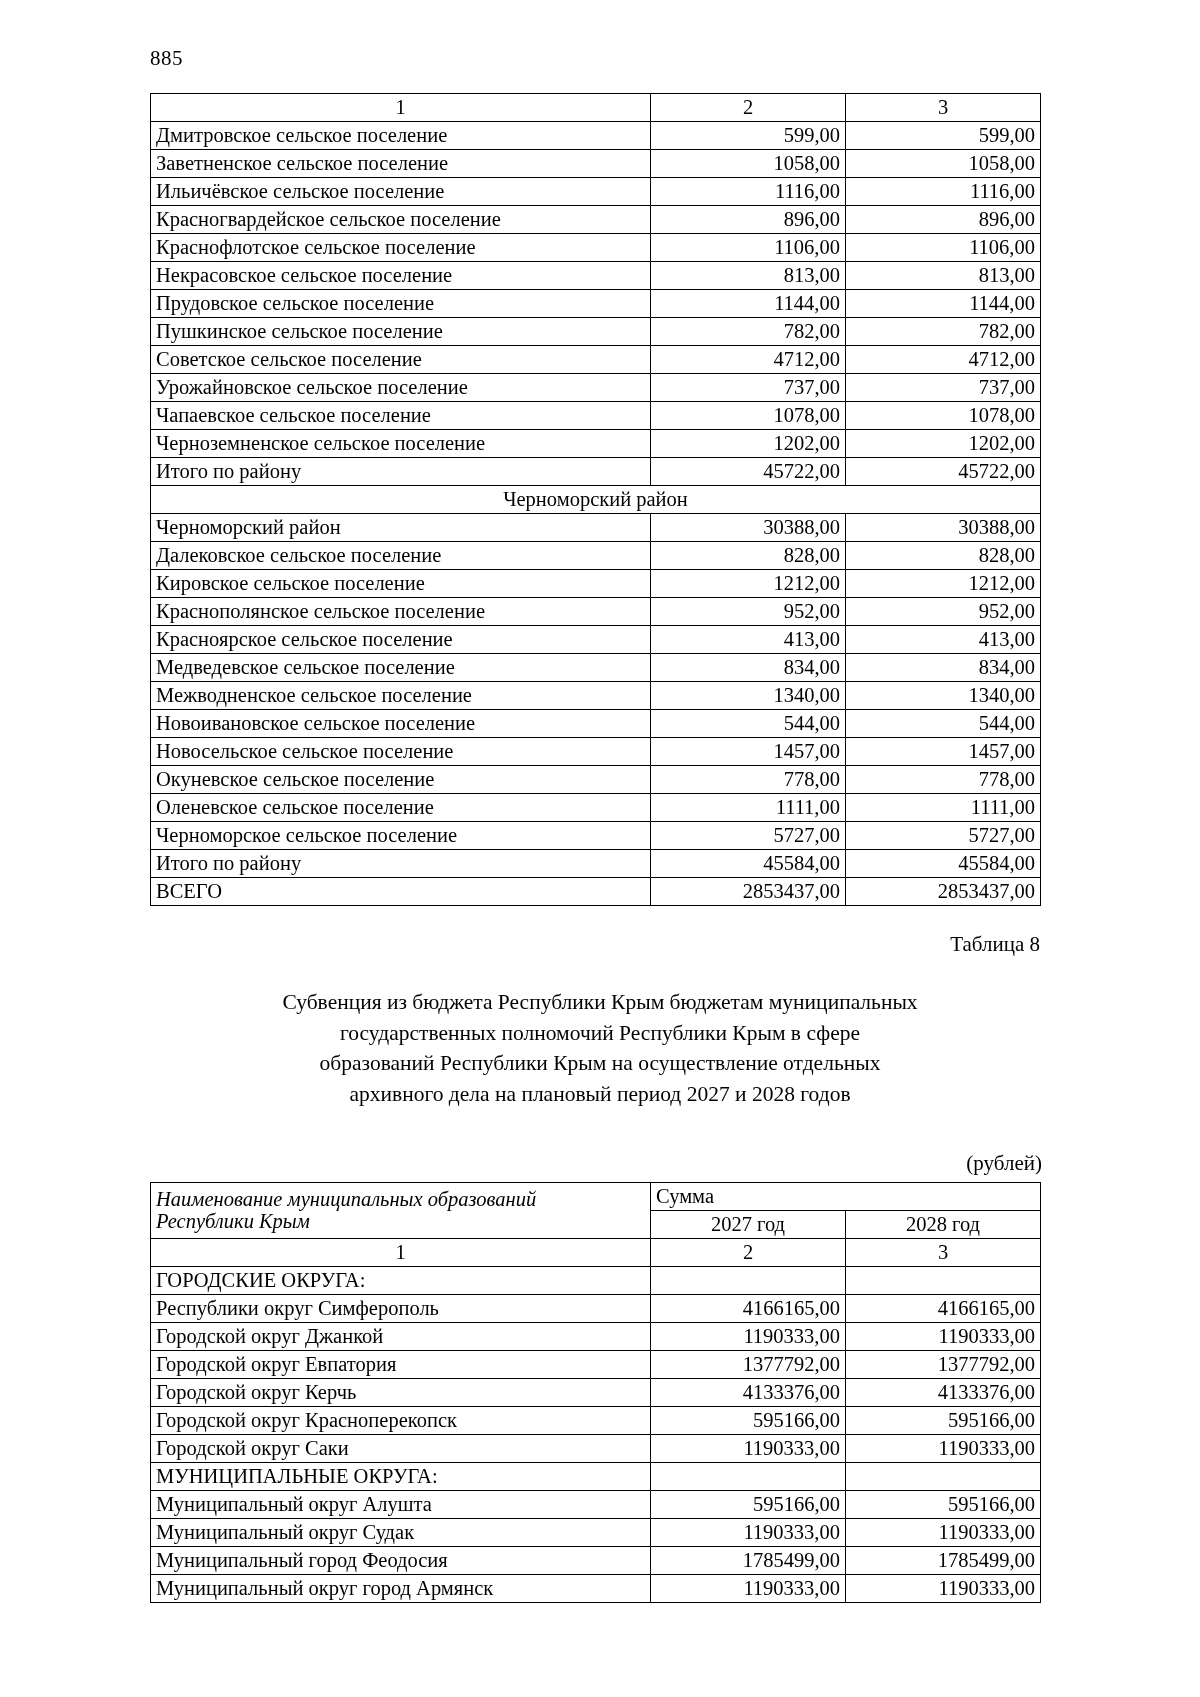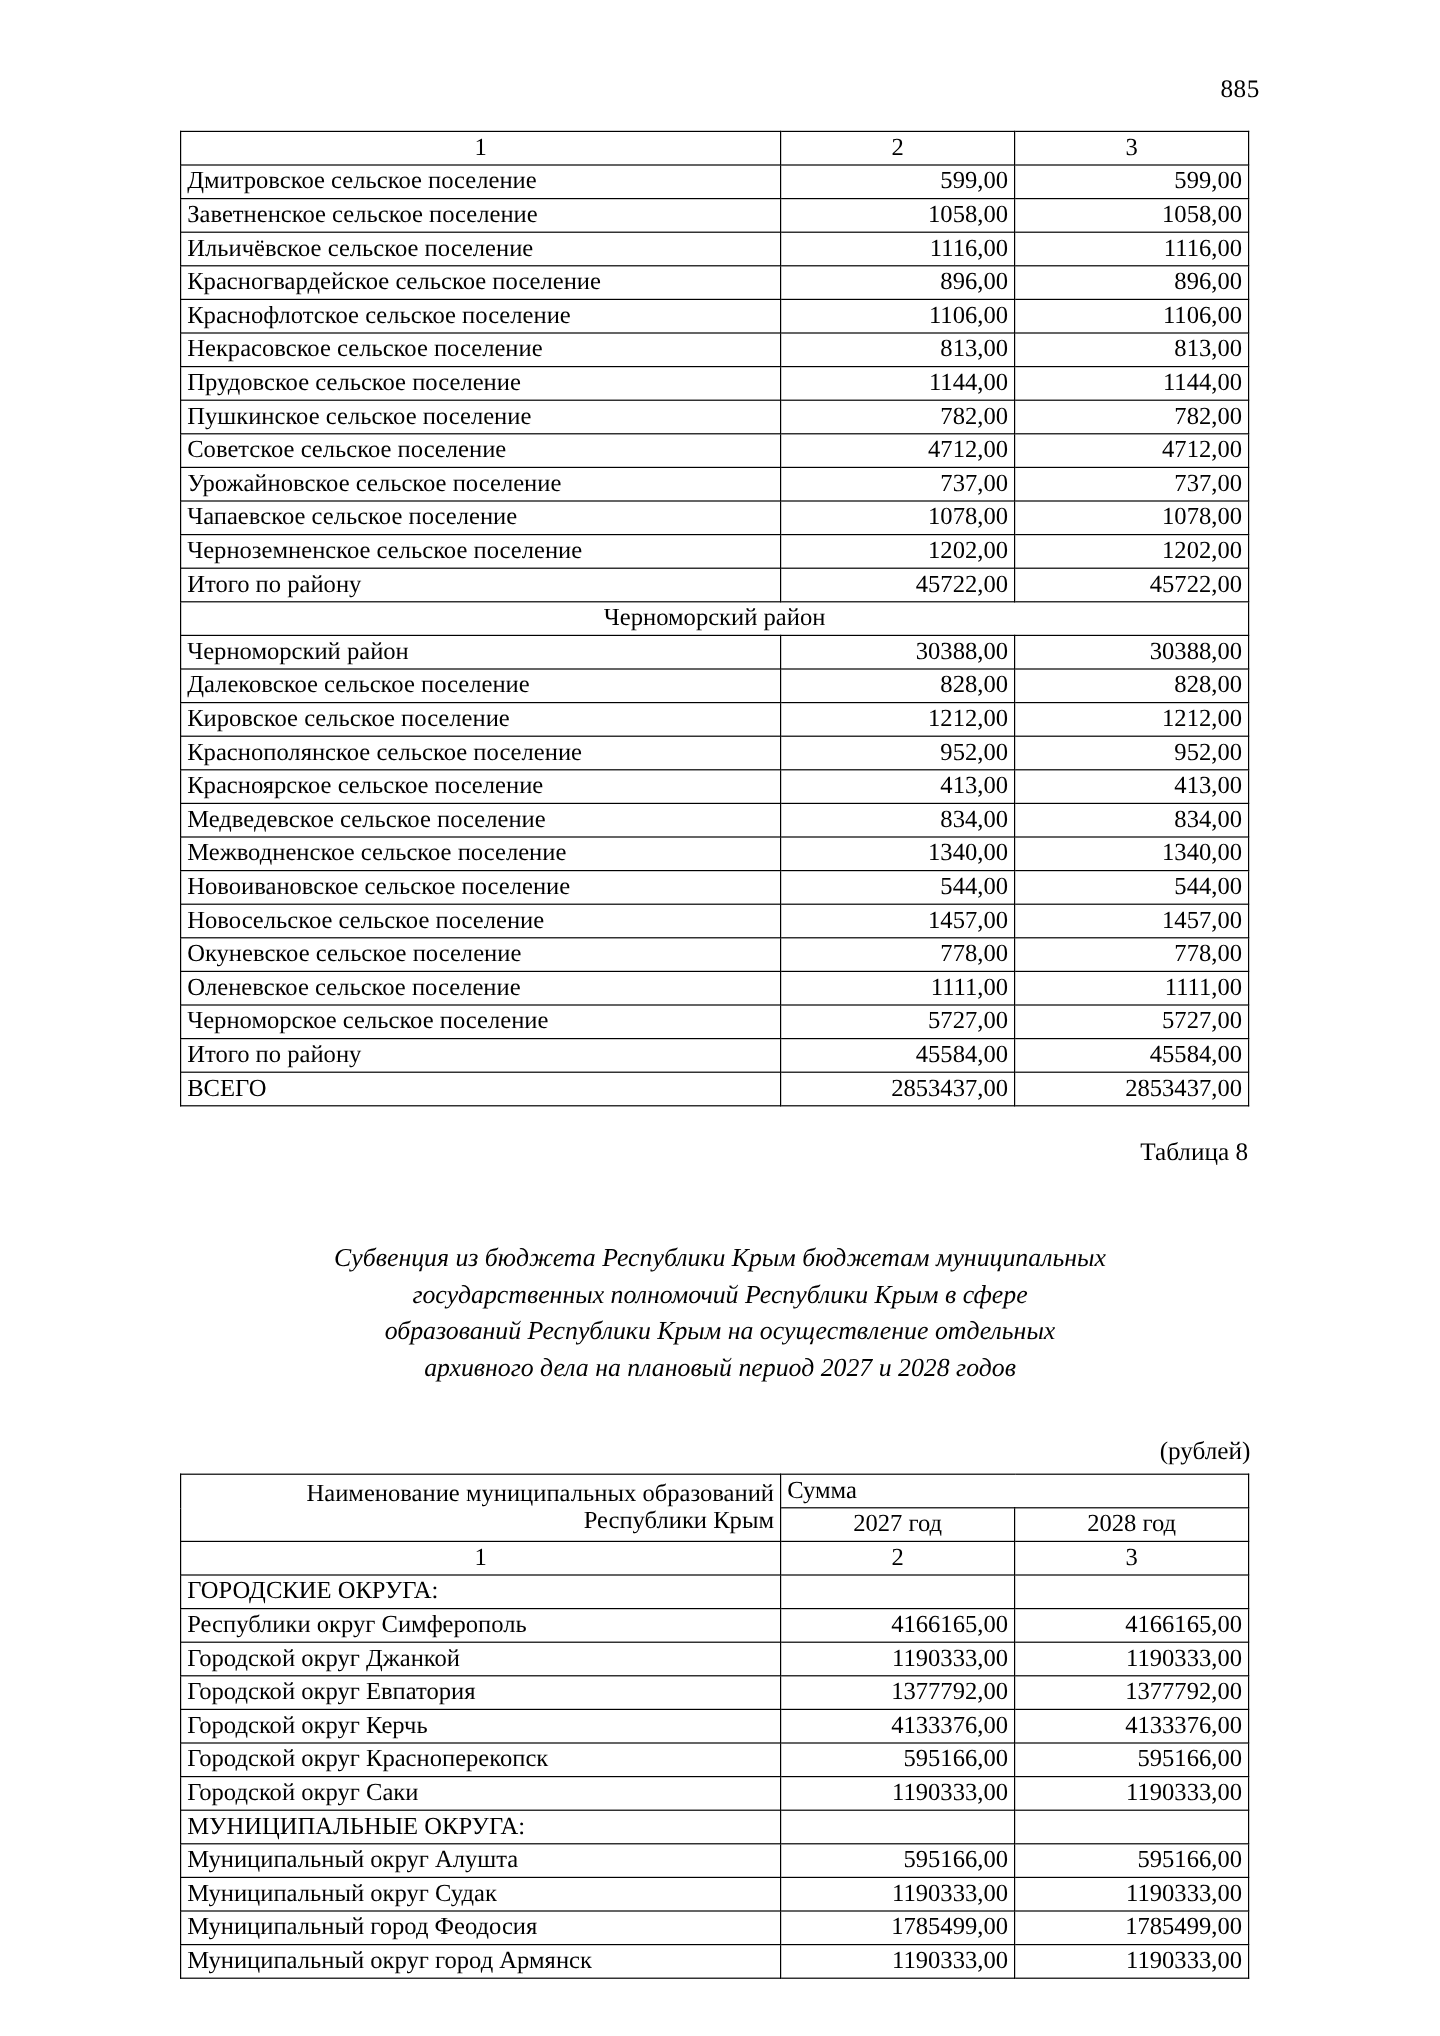--- a/index.html
+++ b/index.html
@@ -18,24 +18,24 @@
   }
   .page {
     position: relative;
     width: 1200px;
     height: 1697px;
     box-sizing: border-box;
     padding: 0 150px;
   }
 
   .page-number {
-    text-align: right;
+    text-align: left;
     font-size: 21px;
     line-height: 1;
-    padding-top: 64px;
+    padding-top: 48px;
     margin: 0 0 24px 0;
     letter-spacing: 0.5px;
   }
 
   table.doc-table {
     width: 890px;
     border-collapse: collapse;
     table-layout: fixed;
     font-size: 20.5px;
     margin: 0;
@@ -70,34 +70,33 @@
     text-align: right;
     font-size: 21px;
     margin: 26px 0 0 0;
     padding-right: 10px;
   }
 
   .doc-title {
     text-align: center;
     font-size: 21.5px;
     line-height: 1.42;
-    margin: 60px auto 0 auto;
+    margin: 30px auto 0 auto;
     width: 830px;
-    font-style: italic;
   }
   .doc-title div { white-space: nowrap; }
 
   .units {
     text-align: right;
     font-size: 21px;
     margin: 42px 0 6px 0;
     padding-right: 8px;
   }
 
-  .hdr-name { text-align: right; }
+  .hdr-name { text-align: left; font-style: italic; }
   .hdr-sum  { text-align: left; }
 </style>
 </head>
 <body>
 
 <div class="page">
 
   <div class="page-number">885</div>
 
   <table class="doc-table">

